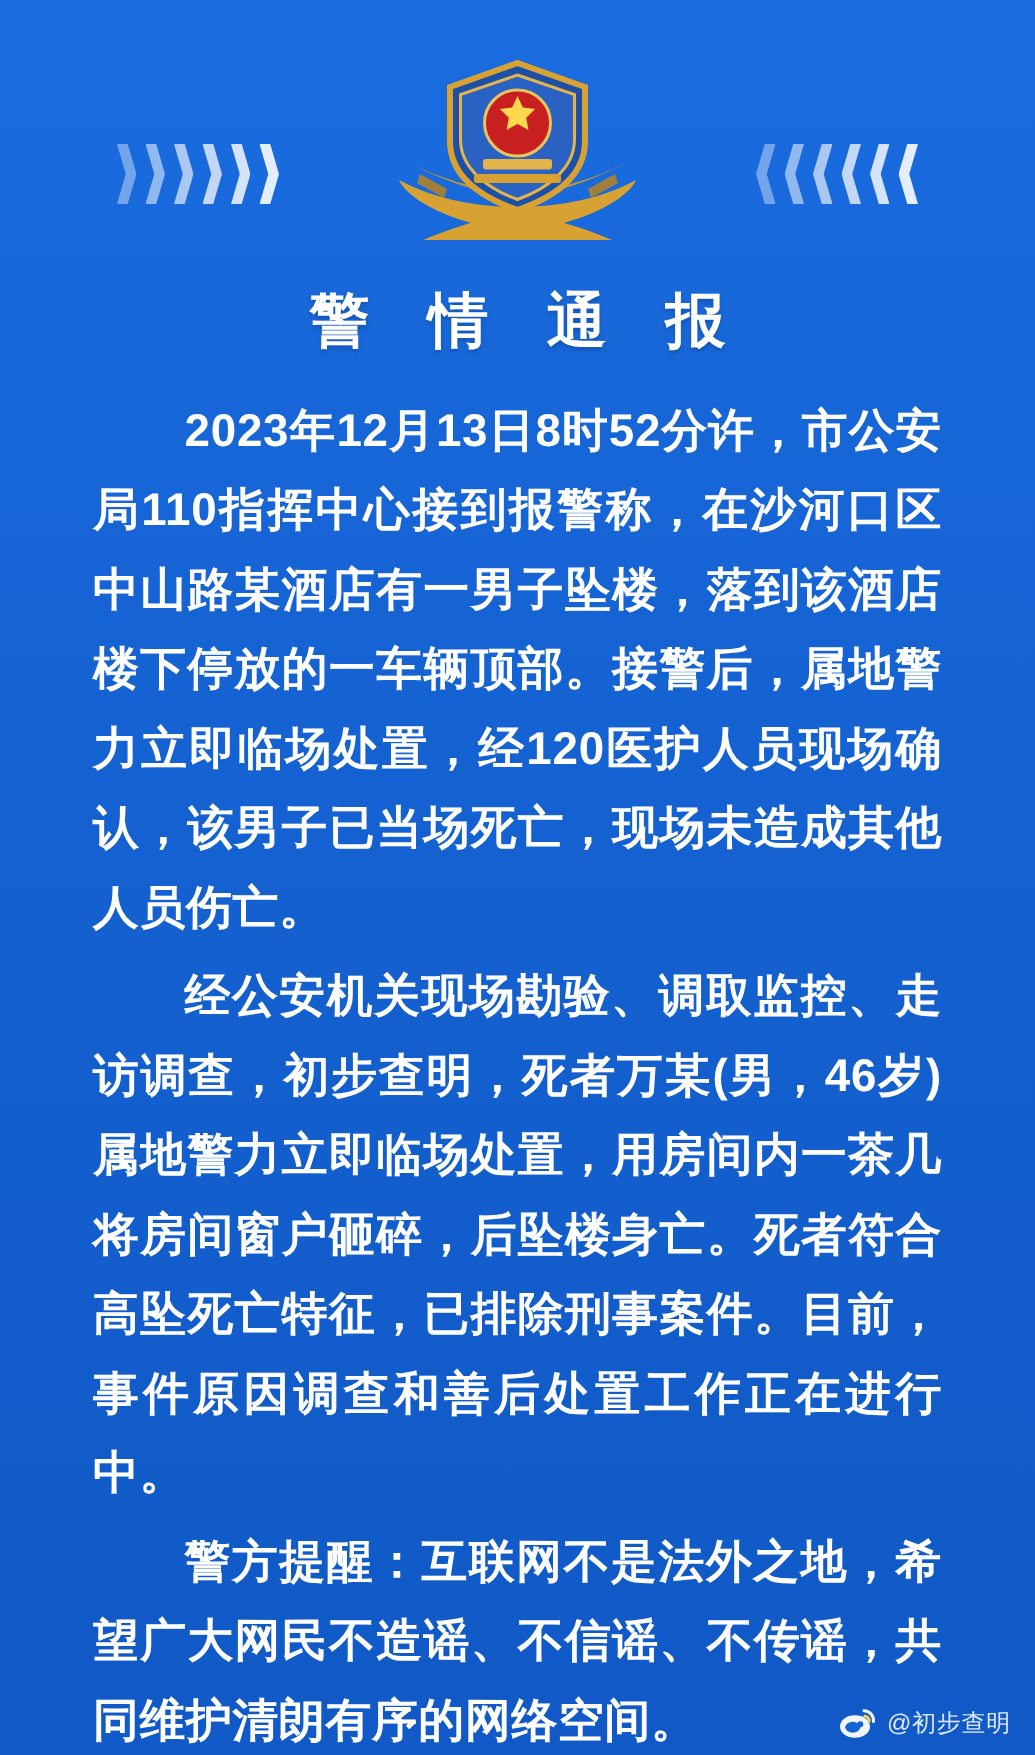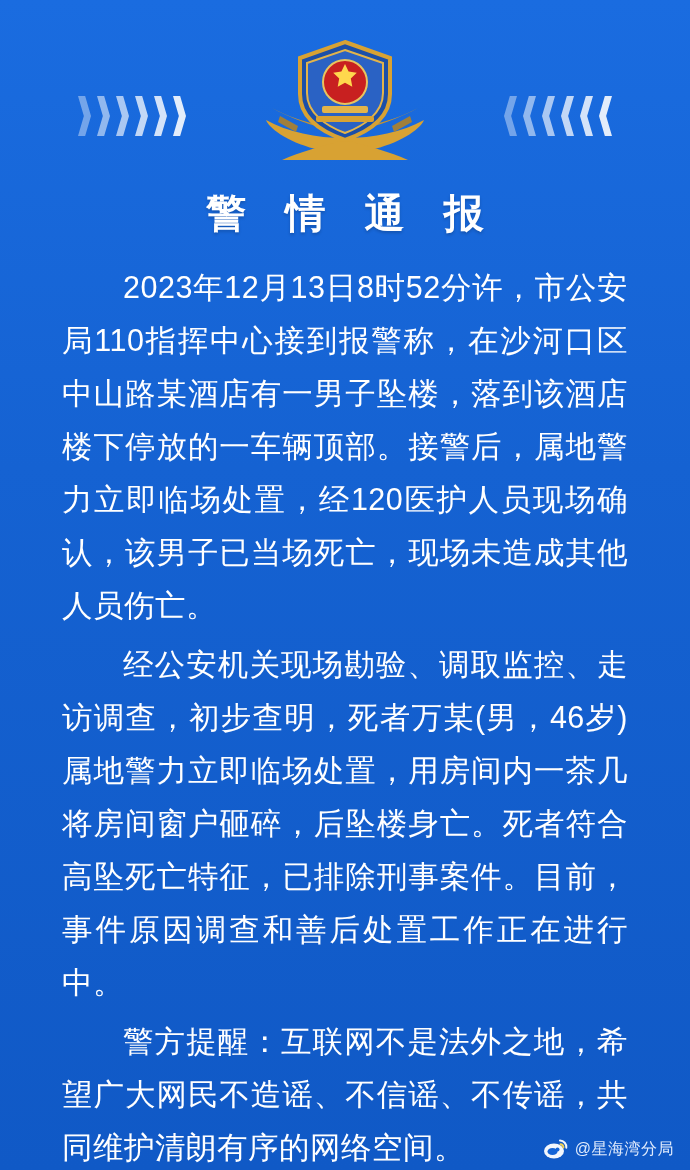--- a/index.html
+++ b/index.html
@@ -83,20 +83,21 @@
     flex: 1 1 auto;
   }
   .para {
     font-size: 30.5px;
     line-height: 53px;
     text-indent: 2em;
     margin: 0 0 6px 0;
     text-align: justify;
     text-justify: inter-ideograph;
     letter-spacing: 0.5px;
+    font-weight: bold;
   }
 
   
   .watermark {
     position: absolute;
     right: 16px;
     bottom: 10px;
     display: flex;
     align-items: center;
     gap: 6px;
@@ -172,16 +173,16 @@
   </div>
 
   <div class="watermark">
     <svg class="wm-logo" viewBox="0 0 26 22">
       <ellipse cx="11" cy="13" rx="10" ry="7.5" fill="#ffffff"></ellipse>
       <ellipse cx="9.5" cy="13.5" rx="5" ry="3.6" fill="#1565d8"></ellipse>
       <circle cx="14.5" cy="11.5" r="2" fill="#1565d8"></circle>
       <path d="M17 2.5 a6.5 6.5 0 0 1 6.3 7.2" fill="none" stroke="#ffffff" stroke-width="2" stroke-linecap="round"></path>
       <path d="M17.5 6.2 a3 3 0 0 1 2.9 3.3" fill="none" stroke="#ffd84d" stroke-width="2" stroke-linecap="round"></path>
     </svg>
-    <span class="wm-text">@星海湾分局</span>
+    <span class="wm-text">@初步查明</span>
   </div>
 
 </div>
 
 </body></html>

